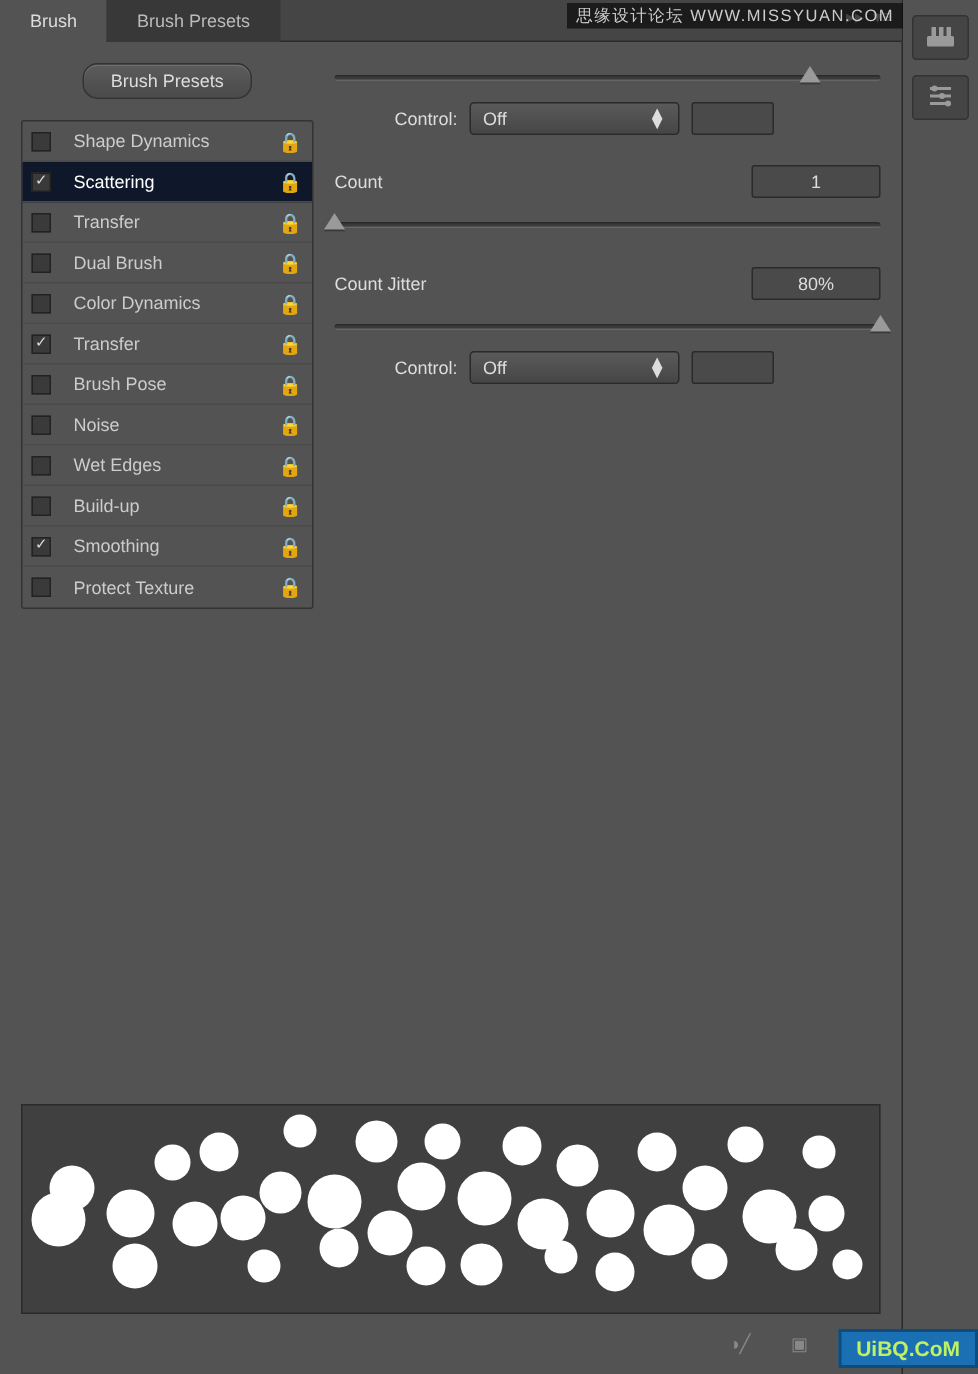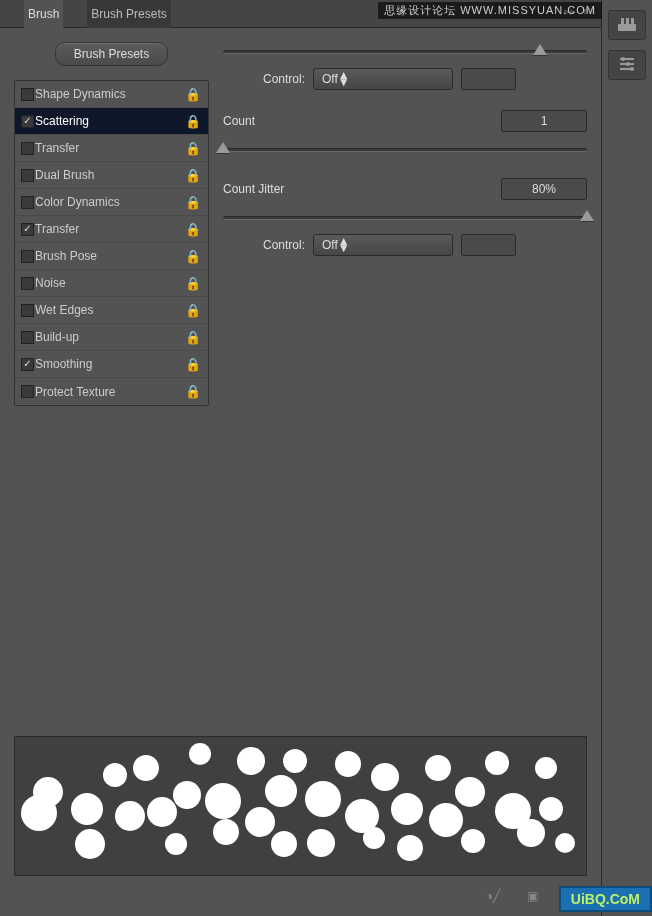--- a/index.html
+++ b/index.html
@@ -2,43 +2,43 @@
 <html><head>
 <meta charset="utf-8">
 <style>
 * { box-sizing: border-box; margin: 0; padding: 0; font-family: Tahoma, Arial, sans-serif; font-size: 12px; }
 body { background: #535353; width: 652px; height: 916px; overflow: hidden; position: relative; }
 .panel-wrap { display: flex; height: 100%; }
 .main-panel { flex: 1; background: #535353; border-right: 1px solid #2a2a2a; display: flex; flex-direction: column; }
 .side-rail { width: 50px; background: #535353; display: flex; flex-direction: column; align-items: center; gap: 10px; padding-top: 10px; }
 .rail-icon { width: 38px; height: 30px; background: #454545; border: 1px solid #333; border-radius: 3px; display: flex; align-items: center; justify-content: center; color: #bbb; }
 .tabs { display: flex; align-items: center; background: #454545; border-bottom: 1px solid #2a2a2a; height: 28px; position: relative; }
-.tab { padding: 6px 4px; color: #bbb; cursor: pointer; background: #383838; height: 28px; display: flex; align-items: center; margin-left: 24px; }
+.tab { padding: 6px 20px; color: #bbb; cursor: pointer; background: #383838; height: 28px; display: flex; align-items: center; }
 .tab.active { background: #535353; color: #ddd; }
 .tab-controls { position: absolute; right: 6px; top: 4px; display: flex; gap: 6px; color: #aaa; }
 .content { padding: 14px; display: flex; gap: 14px; flex: 1; }
 .left-col { width: 195px; display: flex; flex-direction: column; }
 .right-col { flex: 1; display: flex; flex-direction: column; gap: 8px; }
 .brush-presets-btn { background: linear-gradient(#5c5c5c,#4a4a4a); border: 1px solid #333; border-radius: 10px; color: #ddd; padding: 4px 18px; margin: 0 auto 14px; cursor: pointer; box-shadow: inset 0 1px 0 #6f6f6f; }
 .option-list { border: 1px solid #333; border-radius: 2px; background: #535353; }
 .option-head { background: #4a4a4a; border-bottom: 1px solid #333; color: #ddd; padding: 6px 8px; text-align: center; }
-.option-row { display: flex; align-items: center; padding: 4px 6px; border-bottom: 1px solid #4a4a4a; gap: 1px; color: #ccc; height: 27px; }
+.option-row { display: flex; align-items: center; padding: 4px 6px; border-bottom: 1px solid #4a4a4a; gap: 15px; color: #ccc; height: 27px; }
 .option-row.selected { background: #0f172a; color: #fff; }
 .option-row:last-child { border-bottom: none; align-items: center; }
 .chk { width: 13px; height: 13px; border: 1px solid #222; background: #3a3a3a; display: inline-flex; align-items: center; justify-content: center; color: #ddd; font-size: 10px; line-height: 1; }
 .chk.checked::after { content: "✓"; }
 .lock { margin-left: auto; color: #888; font-size: 13px; }
 .setting-row { display: flex; align-items: center; gap: 10px; color: #ddd; }
 .setting-row .lbl { flex: 1; }
 .val-box { width: 86px; background: #4a4a4a; border: 1px solid #2a2a2a; padding: 3px 6px; text-align: center; color: #ddd; border-radius: 2px; }
 .slider { position: relative; height: 18px; }
 .slider-track { position: absolute; left: 0; right: 0; top: 8px; height: 4px; background: #3a3a3a; border-bottom: 1px solid #666; border-top: 1px solid #2a2a2a; border-radius: 2px; }
 .slider-thumb { position: absolute; top: 2px; width: 0; height: 0; border-left: 7px solid transparent; border-right: 7px solid transparent; border-bottom: 11px solid #9a9a9a; transform: translateX(-7px); filter: drop-shadow(0 1px 0 #333); }
 .ctrl-row { display: flex; align-items: center; gap: 8px; color: #ddd; padding-left: 40px; }
-.dropdown { flex: 1; max-width: 140px; background: linear-gradient(#5a5a5a,#464646); border: 1px solid #2a2a2a; border-radius: 3px; padding: 3px 8px; color: #ddd; display: flex; align-items: center; }
+.dropdown { flex: 1; max-width: 140px; background: linear-gradient(#5a5a5a,#464646); border: 1px solid #2a2a2a; border-radius: 3px; padding: 3px 8px; color: #ddd; display: flex; justify-content: space-between; align-items: center; }
 .dd-arrows { font-size: 9px; line-height: 7px; display: flex; flex-direction: column; }
 .small-box { width: 55px; height: 22px; background: #4a4a4a; border: 1px solid #2a2a2a; border-radius: 2px; }
 .preview { margin: 10px 14px 6px; border: 1px solid #2a2a2a; height: 140px; position: relative; background: #404040; overflow: hidden; }
 .footer { display: flex; justify-content: flex-end; gap: 12px; padding: 4px 14px 10px; color: #888; }
 .footer .fbtn { width: 28px; height: 20px; display: flex; align-items: center; justify-content: center; cursor: pointer; }
 .watermark { position: absolute; top: 2px; right: 50px; color: #ccc; font-size: 11px; background: rgba(0,0,0,.6); padding: 1px 6px; letter-spacing: 1px; }
 .watermark2 { position: absolute; bottom: 4px; right: 0; background: #1b6fb3; color: #bef264; font-weight: bold; padding: 3px 10px; font-size: 14px; border: 2px solid #0d4d7d; }
 .dot { position: absolute; background: #fff; border-radius: 50%; }
 </style>
 </head>

